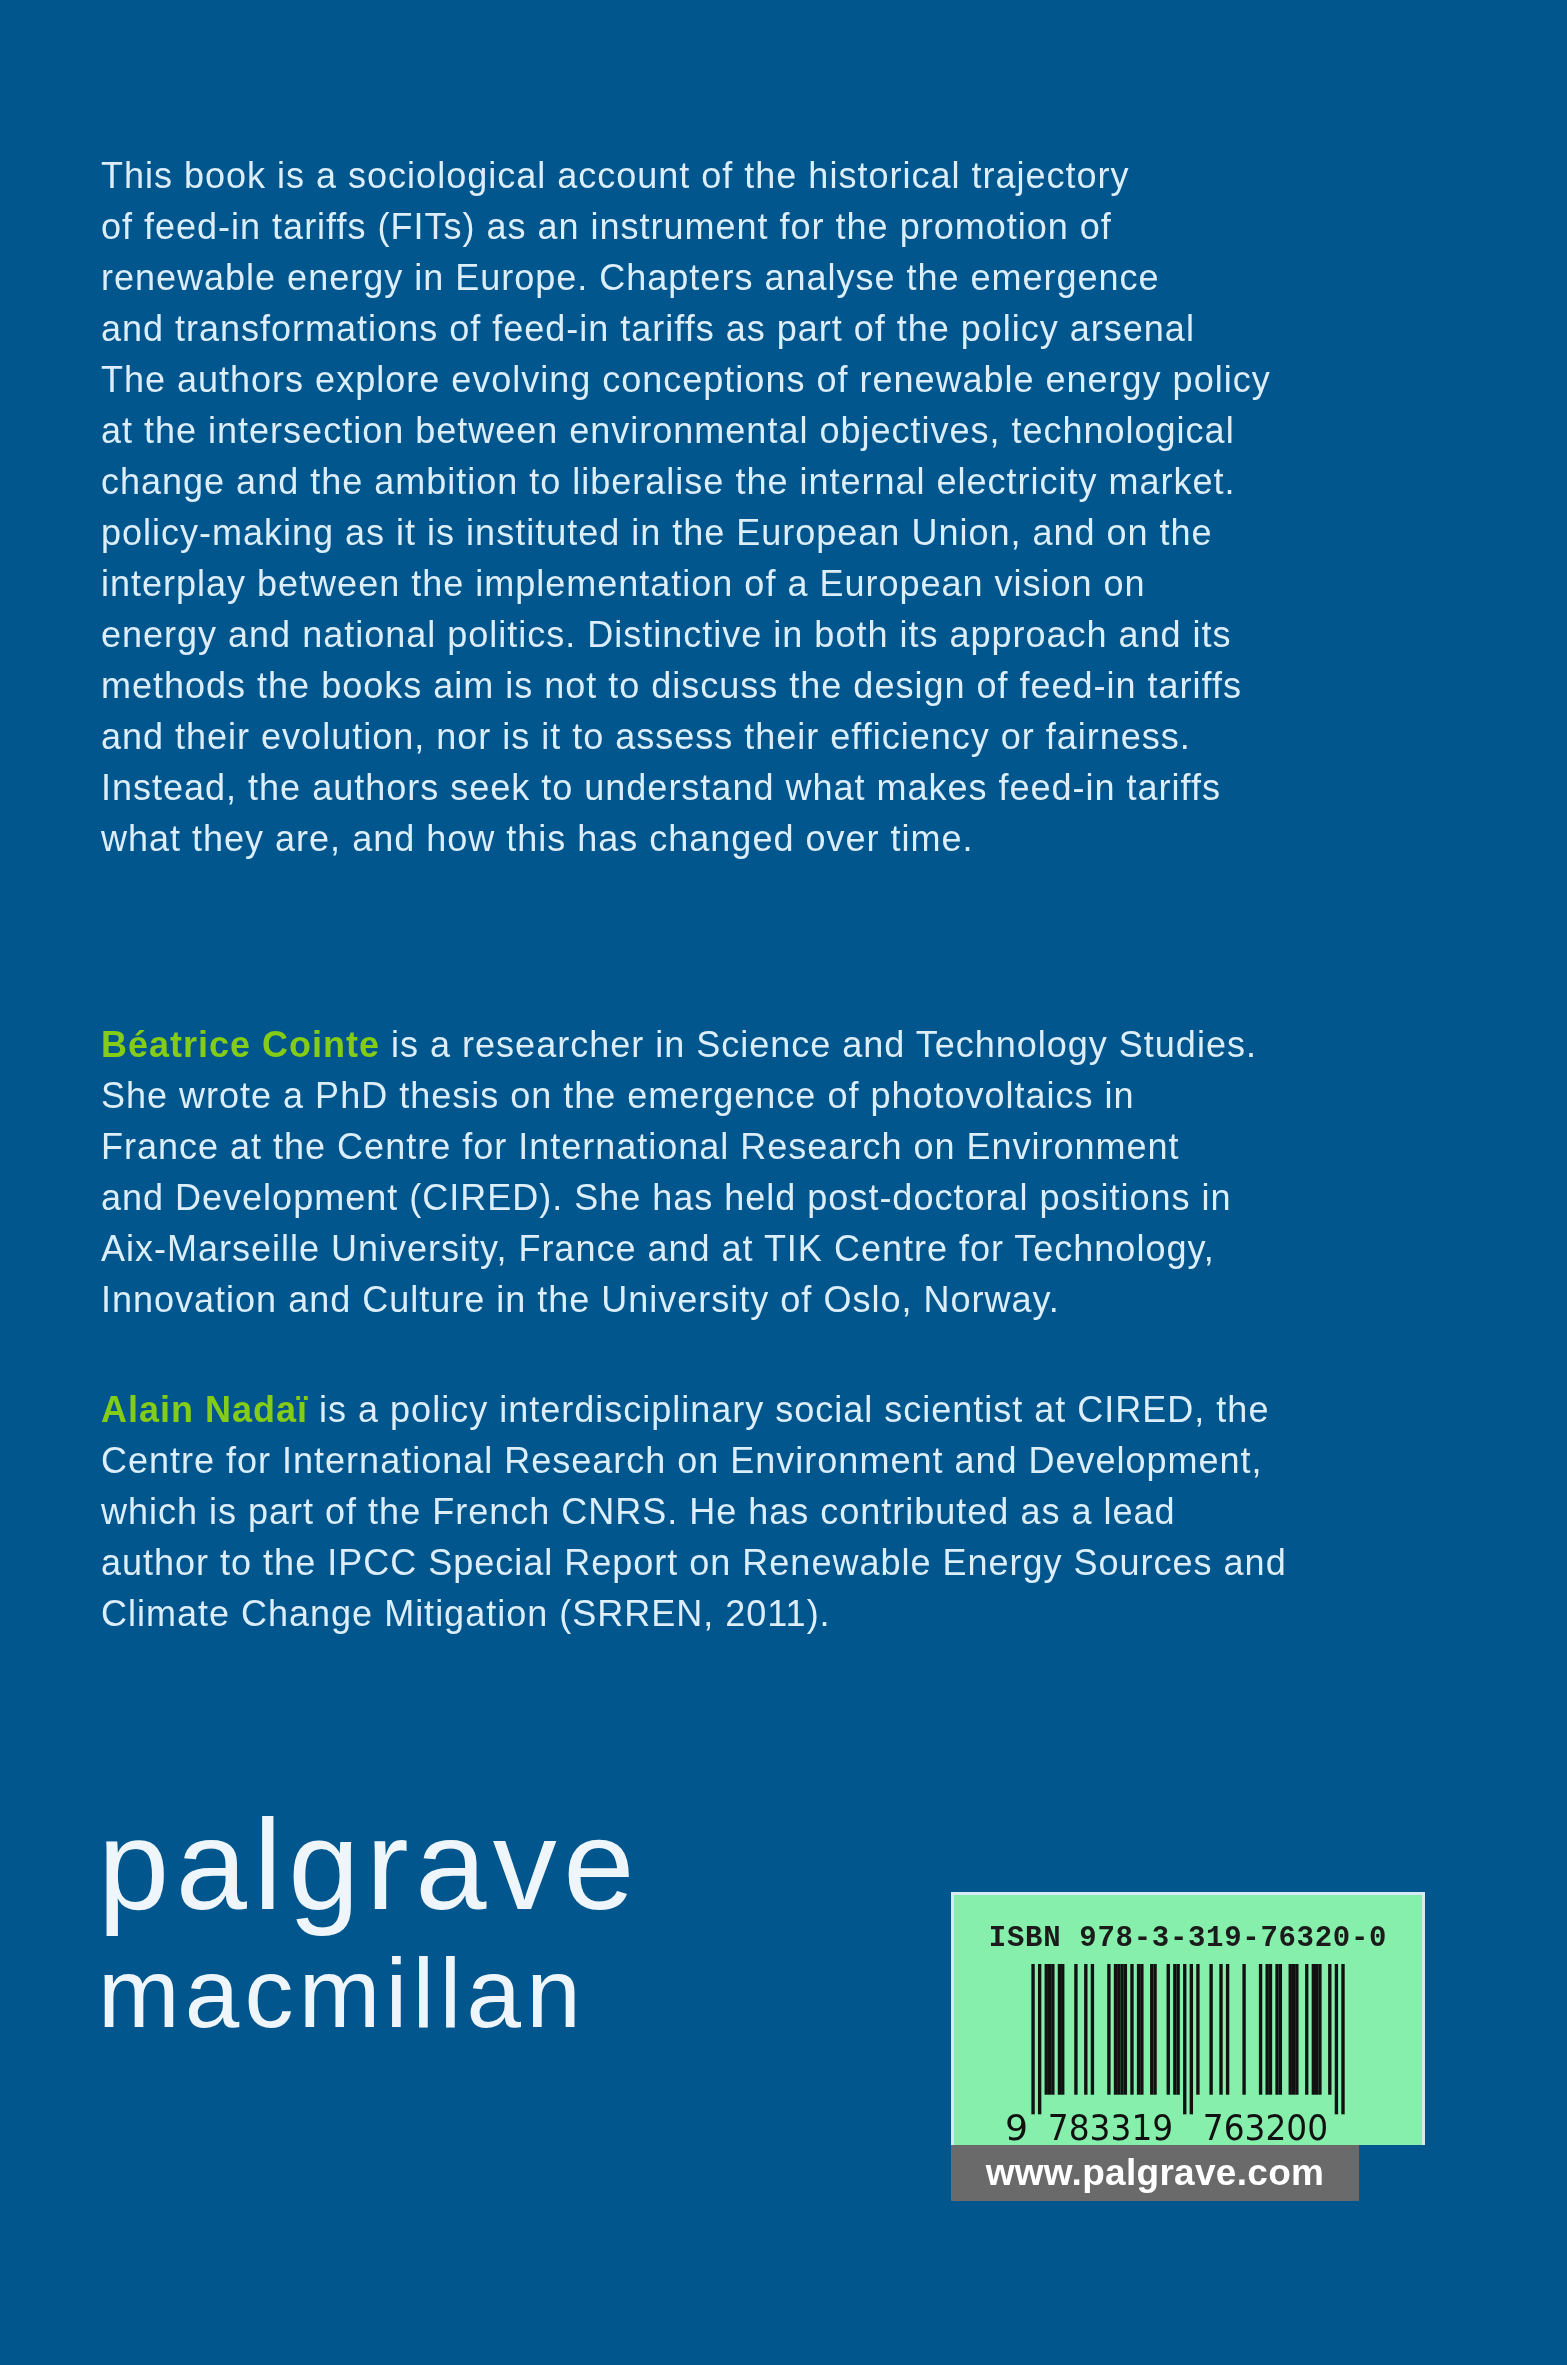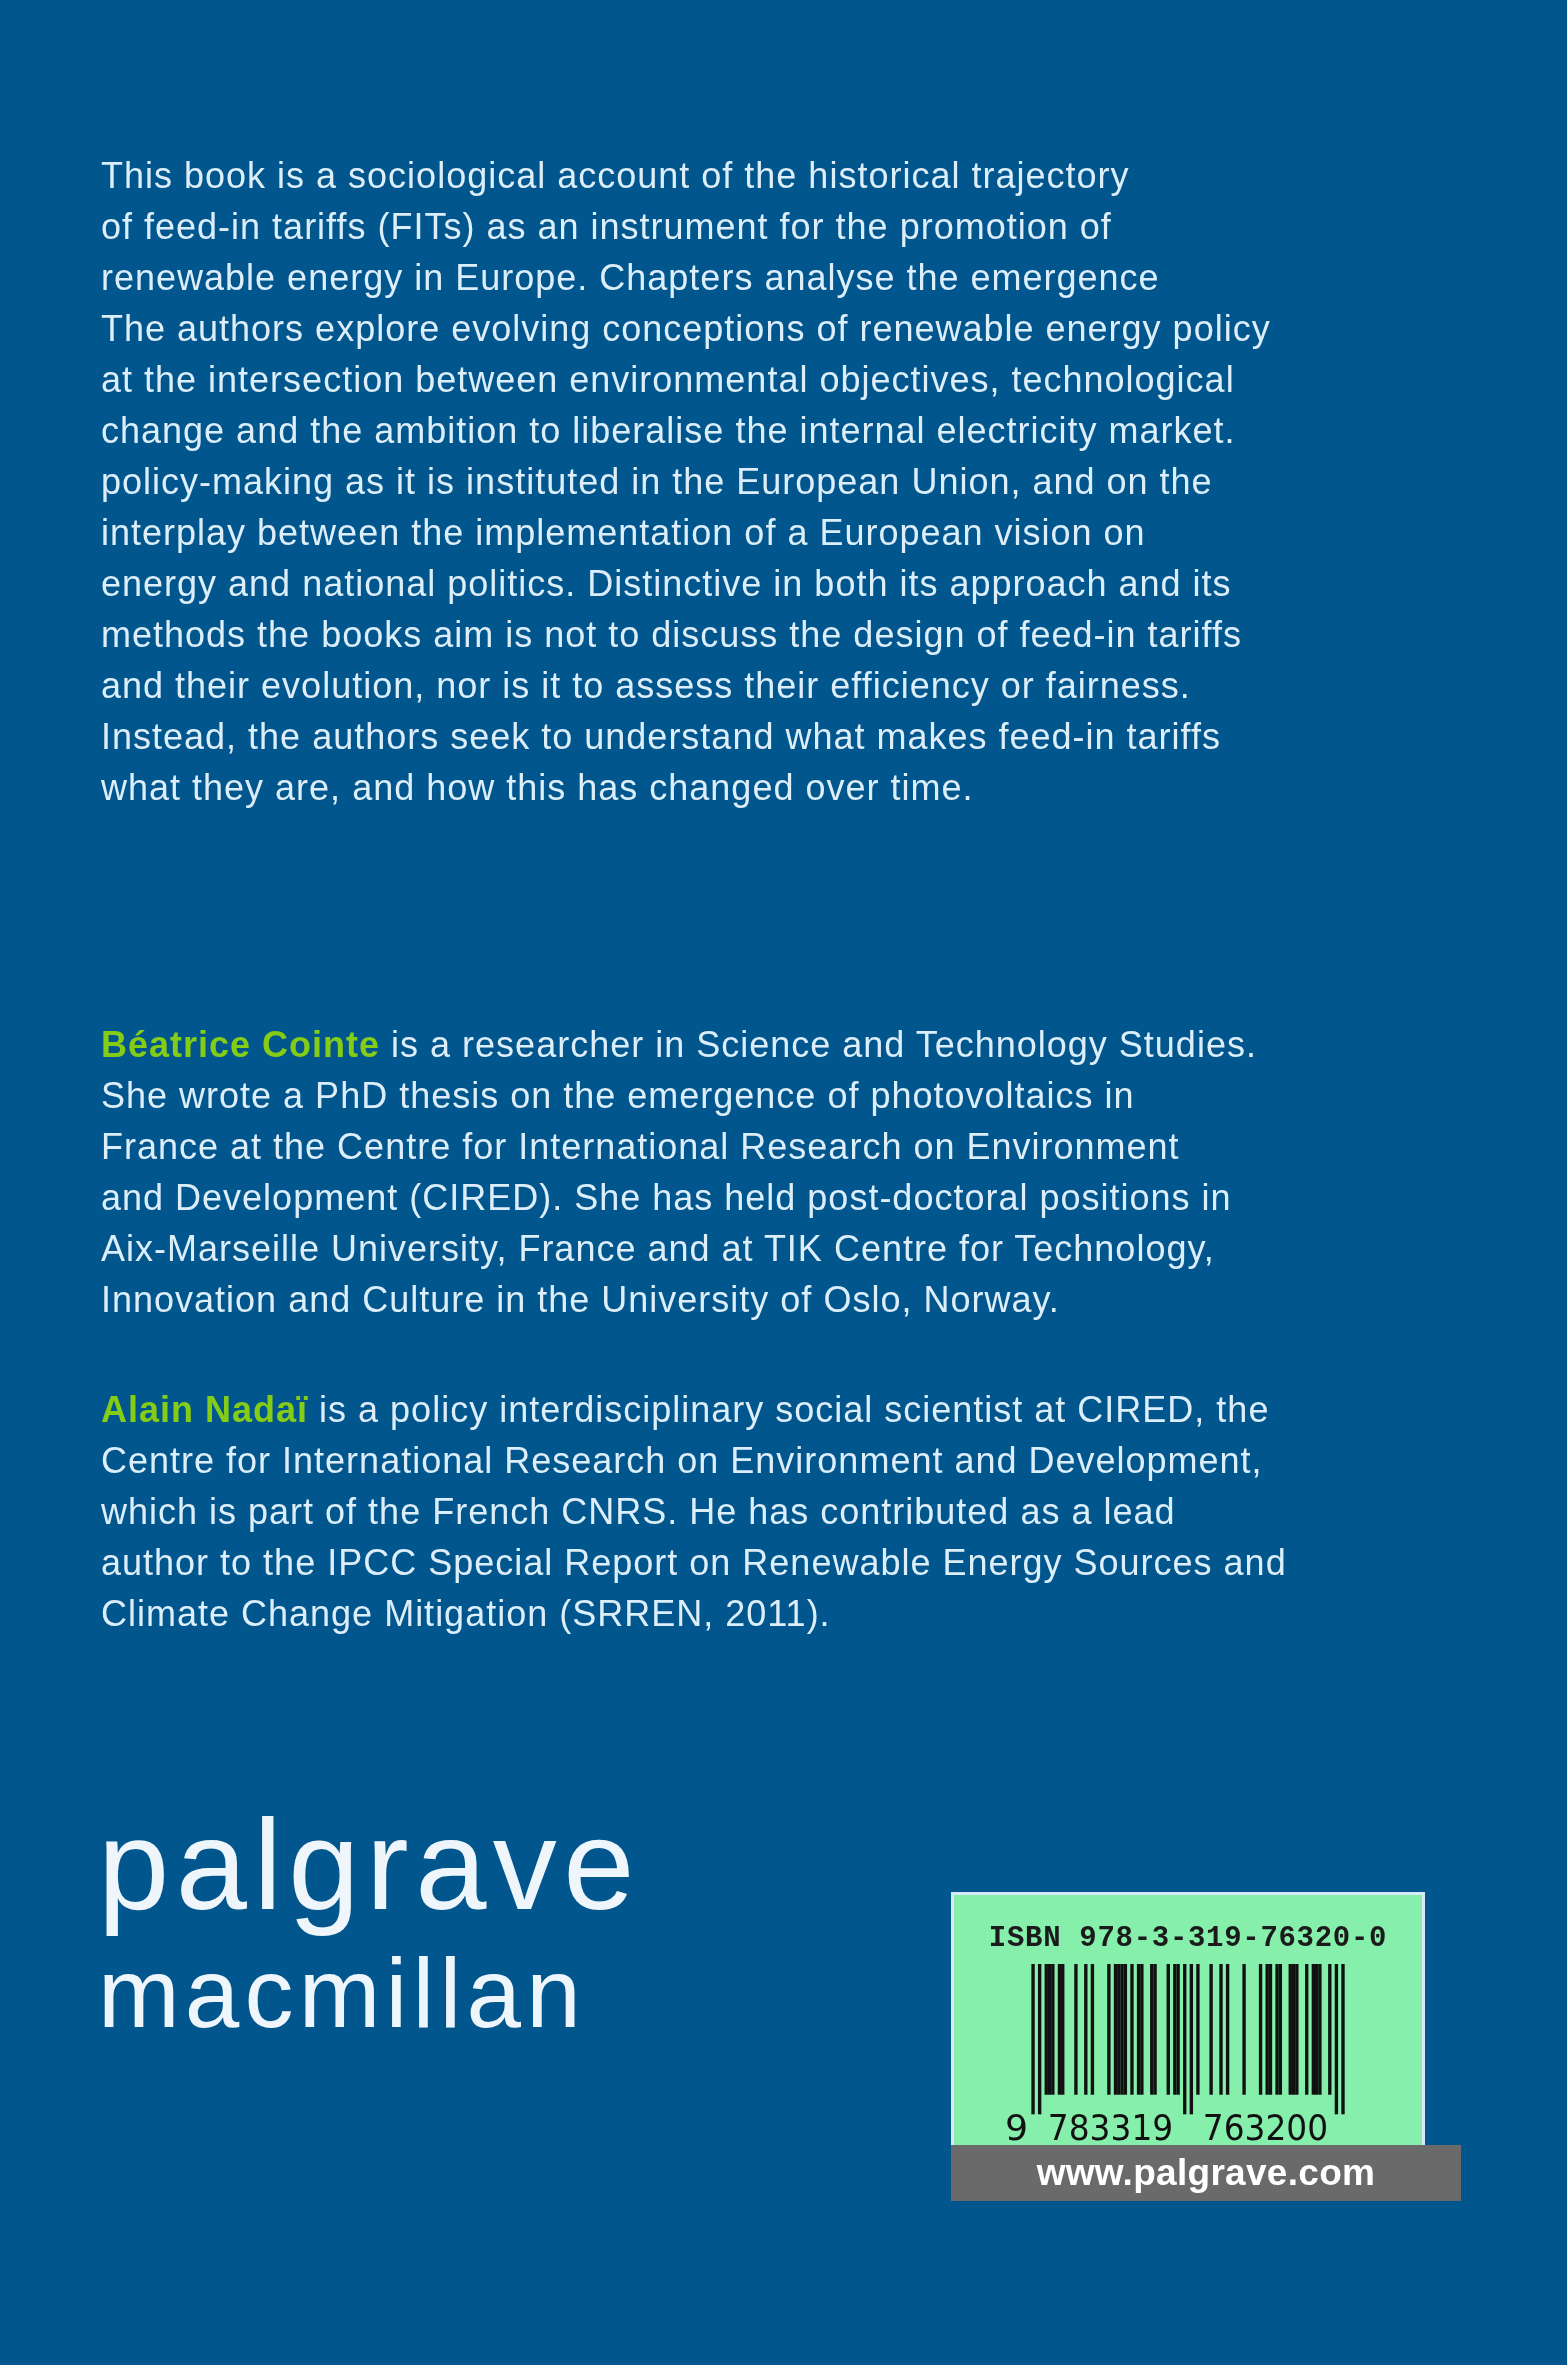--- a/index.html
+++ b/index.html
@@ -50,41 +50,42 @@
     letter-spacing:0.7px;
     color:#1b1b1b;
     white-space:nowrap;
   }
   #barcode{display:block;margin:9.1px auto 0 auto;fill:#111;}
   #barcode text{font-family:"DejaVu Sans", sans-serif;font-size:11px;fill:#111;}
 
   .web-strip{
     position:absolute;
     left:951px;top:2145px;
-    width:510px;height:56px;
+    width:408px;height:56px;
     background:#6a6a6a;
     text-align:center;
   }
   .web-strip .url{
     color:#ffffff;
     font-size:37px;
     line-height:56px;
     font-weight:600;
     letter-spacing:0.3px;
   }
 </style>
 </head>
 <body>
 
 <div class="cover">
 
   <div class="textblock" id="synopsis">
     <div class="line">This book is a sociological account of the historical trajectory</div>
     <div class="line">of feed-in tariffs (FITs) as an instrument for the promotion of</div>
     <div class="line">renewable energy in Europe. Chapters analyse the emergence</div>
+    <div class="line">and transformations of feed-in tariffs as part of the policy arsenal</div>
     <div class="line">The authors explore evolving conceptions of renewable energy policy</div>
     <div class="line">at the intersection between environmental objectives, technological</div>
     <div class="line">change and the ambition to liberalise the internal electricity market.</div>
     <div class="line">policy-making as it is instituted in the European Union, and on the</div>
     <div class="line">interplay between the implementation of a European vision on</div>
     <div class="line">energy and national politics. Distinctive in both its approach and its</div>
     <div class="line">methods the books aim is not to discuss the design of feed-in tariffs</div>
     <div class="line">and their evolution, nor is it to assess their efficiency or fairness.</div>
     <div class="line">Instead, the authors seek to understand what makes feed-in tariffs</div>
     <div class="line">what they are, and how this has changed over time.</div>

